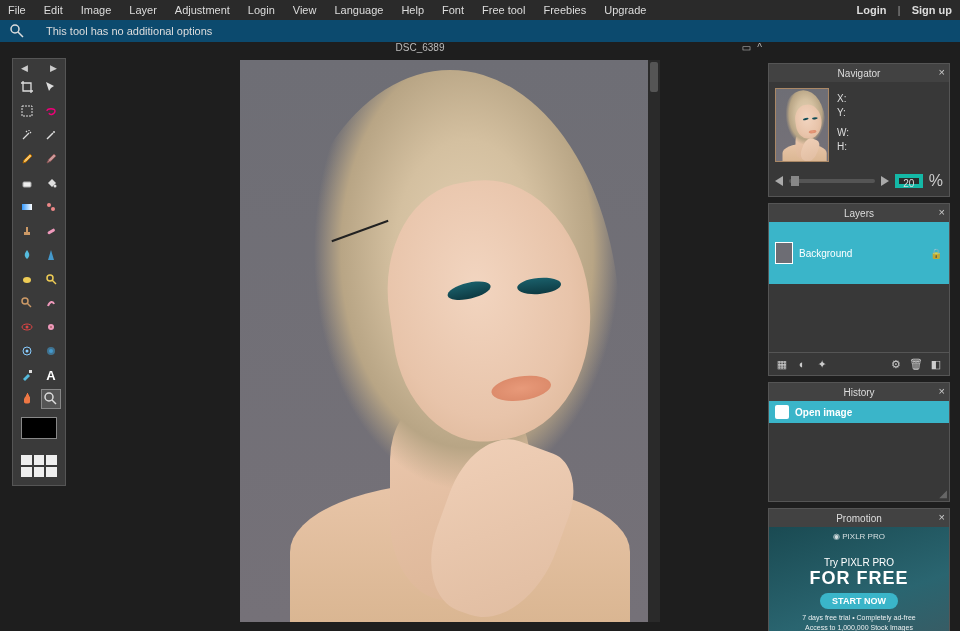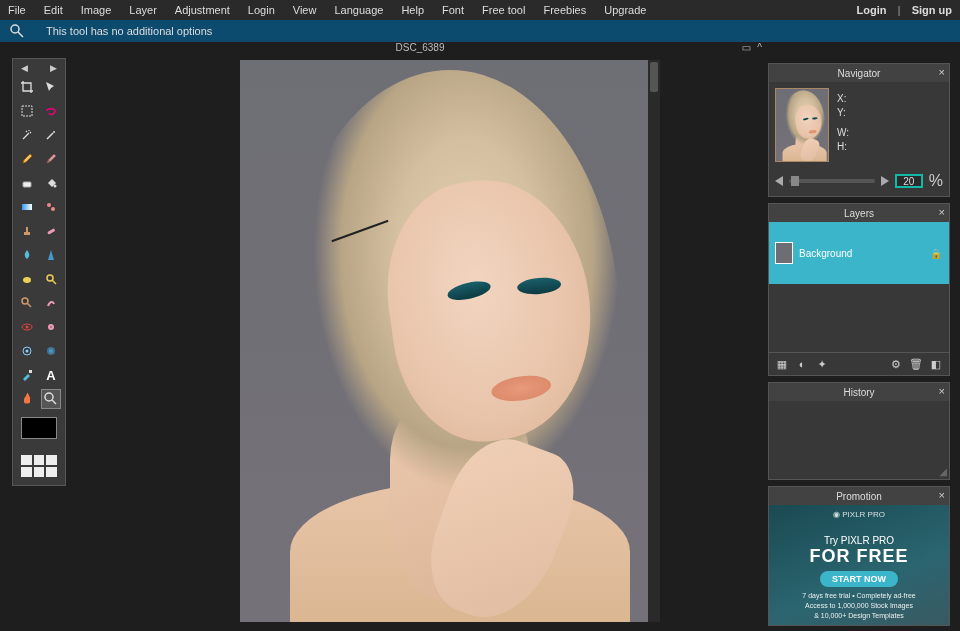--- a/index.html
+++ b/index.html
@@ -59,21 +59,21 @@
 .panel-body { padding:6px; font-size:10px; }
 
 .nav-body { display:flex; gap:8px; }
 .nav-thumb { width:54px; height:74px; border:1px solid #a86; background:#6d6d74; position:relative; overflow:hidden; }
 .nav-thumb .mini { transform:scale(0.13); transform-origin:top left; position:absolute; }
 .nav-info { flex:1; color:#ddd; font-size:10px; line-height:14px; padding-top:4px; }
 .nav-info div { white-space:nowrap; }
 .nav-slider { display:flex; align-items:center; gap:6px; padding:4px 6px 6px 6px; }
 .nav-slider .track { flex:1; height:4px; background:#555; border-radius:2px; position:relative; cursor:pointer; }
 .nav-slider .handle { position:absolute; left:2px; top:-3px; width:8px; height:10px; background:#888; }
-.nav-slider .val { width:28px; height:14px; background:#2a2a2a; border:2px solid #14b8a6; color:#ddd; text-align:center; font-size:10px; }
+.nav-slider .val { width:28px; height:14px; background:#2a2a2a; border:4px solid #14b8a6; color:#ddd; text-align:center; font-size:10px; }
 .nav-slider .tri { width:0; height:0; border-style:solid; }
 .nav-slider .tri.l { border-width:5px 8px 5px 0; border-color:transparent #aaa transparent transparent; }
 .nav-slider .tri.r { border-width:5px 0 5px 8px; border-color:transparent transparent transparent #aaa; }
 
 .layers-body { padding:0; }
 .layer-row { display:flex; align-items:center; background:#3ab5c9; color:#fff; font-size:10px; font-weight:normal; padding:20px 6px; gap:6px;text-align:right; }
 .layer-row .thumb { width:18px; height:22px; background:#6d6d74; border:1px solid #fff; }
 .layer-row .lock { margin-left:auto; opacity:0.8; }
 .layers-space { height:68px; }
 .layers-foot { display:flex; gap:6px; padding:4px 6px; background:#383838; border-top:1px solid #555; }
@@ -395,20 +395,24 @@
       </div>
     </div>
   </div>
 
   <div class="panel">
     <div class="panel-hd">
       <span>History</span>
       <span class="close">×</span>
     </div>
     <div class="hist-body">
+      <div class="hist-row">
+        <span class="icon"></span>
+        <span>Open image</span>
+      </div>
       <div class="hist-space">
           <span class="handle">◢</span>
         </div>
     </div>
   </div>
 
   <div class="panel">
     <div class="panel-hd">
       <span>Promotion</span>
       <span class="close">×</span>

